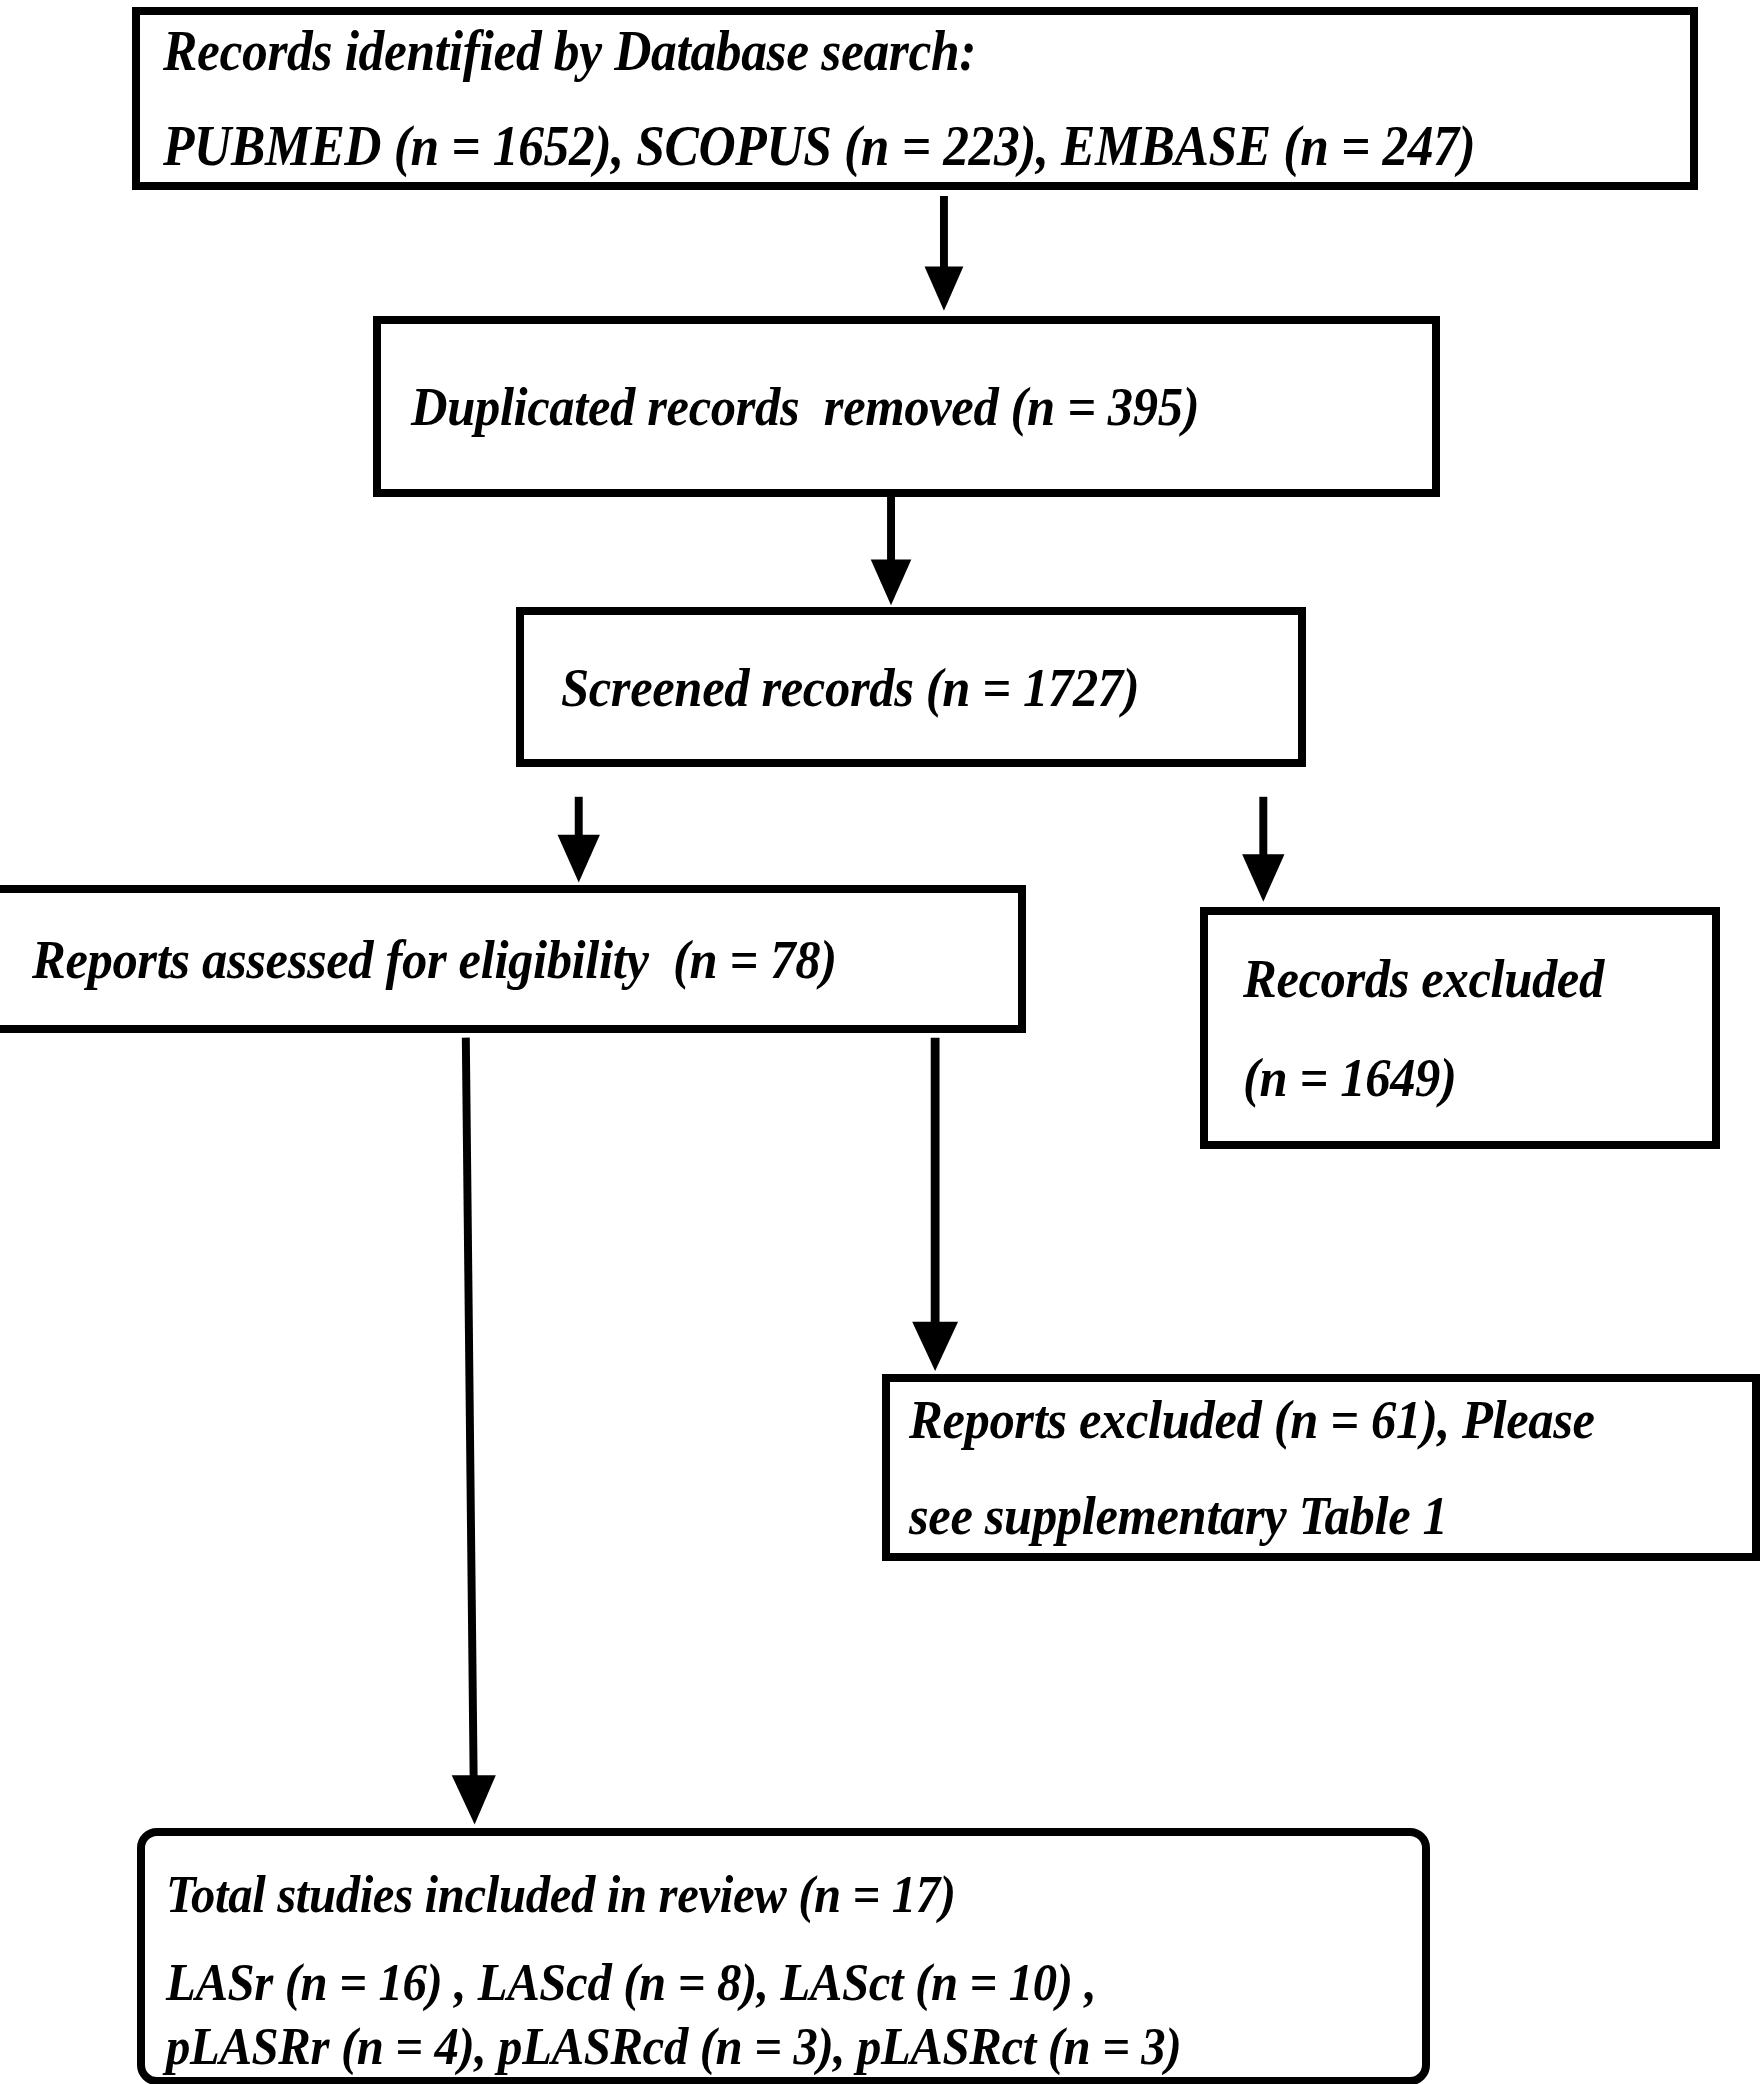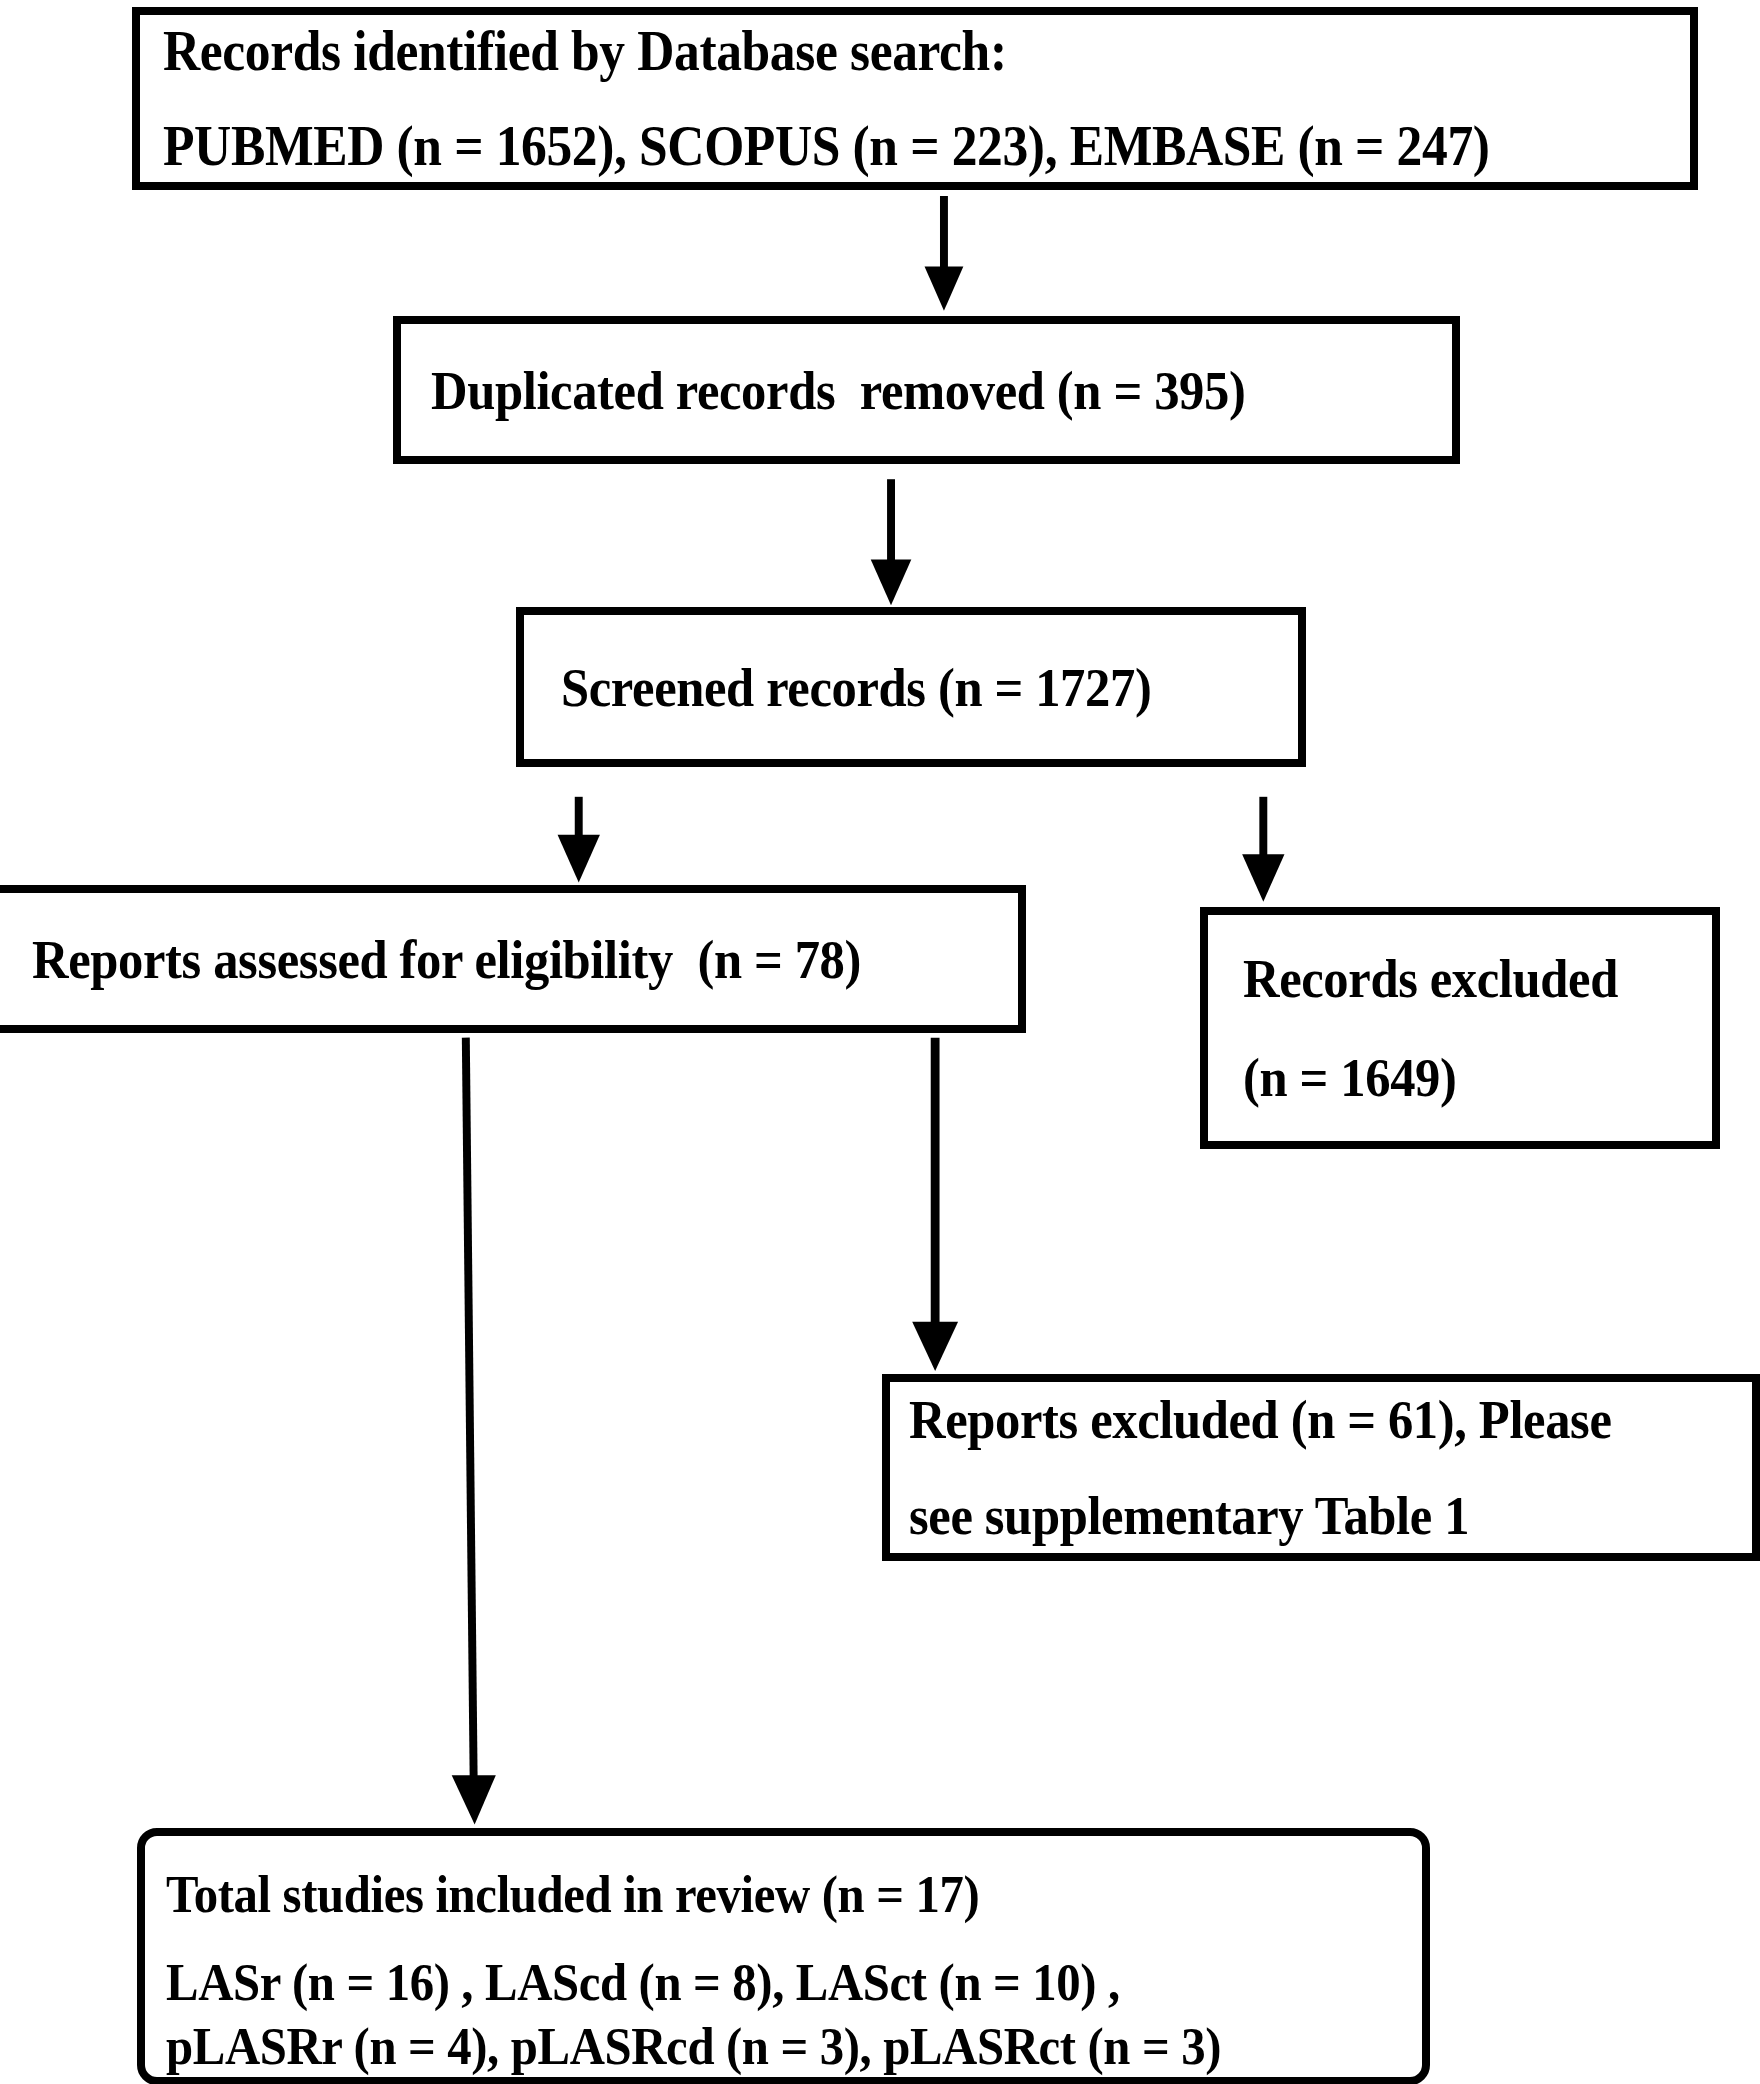--- a/index.html
+++ b/index.html
@@ -17,41 +17,42 @@
     font-family: "Liberation Serif", "DejaVu Serif", serif;
   }
   .node {
     position: absolute;
     box-sizing: border-box;
     background: #ffffff;
     border: 8px solid #000000;
     display: flex;
     flex-direction: column;
     justify-content: center;
+    font-style: italic;
   }
   .node.rounded {
     border-radius: 20px;
     border-width: 8.8px;
   }
   .line {
     display: block;
     color: #000000;
     font-weight: bold;
     font-family: "Liberation Serif", "DejaVu Serif", serif;
     white-space: pre;
     letter-spacing: -0.4px;
     transform: scaleX(0.92);
     transform-origin: left center;
   }
   
   #node-identified      { left: 132px;  top: 7px;    width: 1566px; height: 183px; padding: 0 23px; }
   #node-identified .line{ font-size: 56px; line-height: 1.0; }
   #node-identified .line.l1 { margin-bottom: 39px; }
 
-  #node-duplicated      { left: 393px;  top: 316px;  width: 1067px; height: 148px; padding: 12px 30px; }
+  #node-duplicated      { left: 373px;  top: 316px;  width: 1067px; height: 181px; padding: 12px 30px; }
   #node-duplicated .line{ font-size: 55px; line-height: 1.0; }
 
   #node-screened        { left: 516px;  top: 607px;  width: 790px;  height: 160px; padding: 16px 37px; }
   #node-screened .line  { font-size: 55px; line-height: 1.0; }
 
   #node-assessed        { left: -8px;   top: 885px; width: 1034px; height: 148px; padding: 0 32px; }
   #node-assessed .line  { font-size: 55px; line-height: 1.0; }
 
   #node-recexcluded     { left: 1200px; top: 907px; width: 520px;  height: 242px; padding: 0 35px; }
   #node-recexcluded .line { font-size: 55px; line-height: 1.0; }

